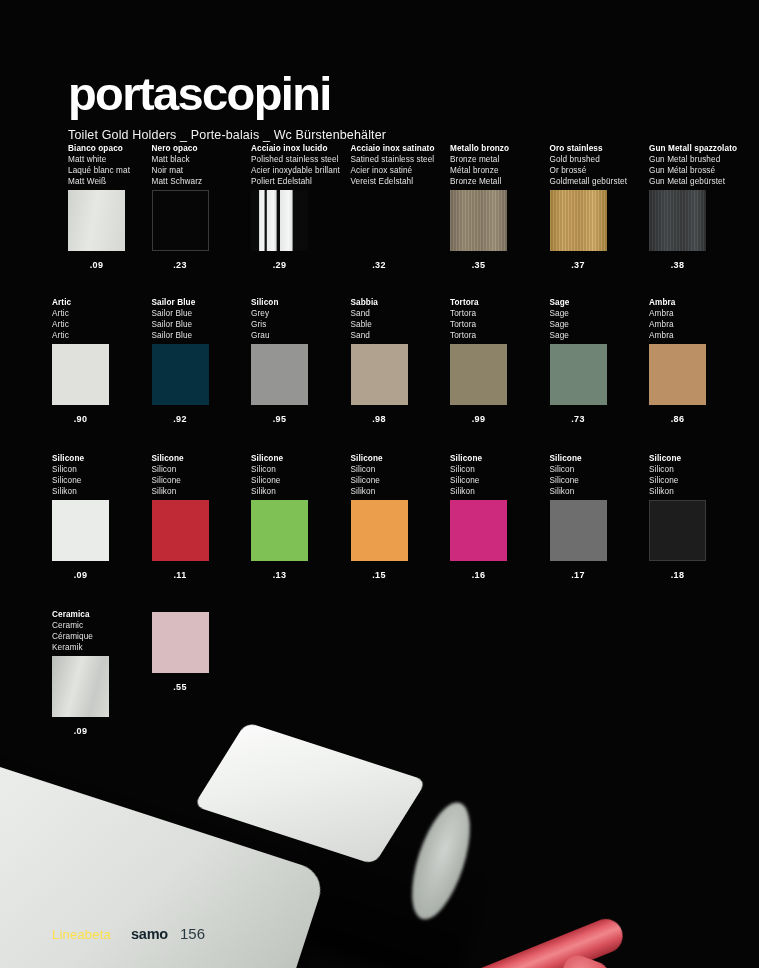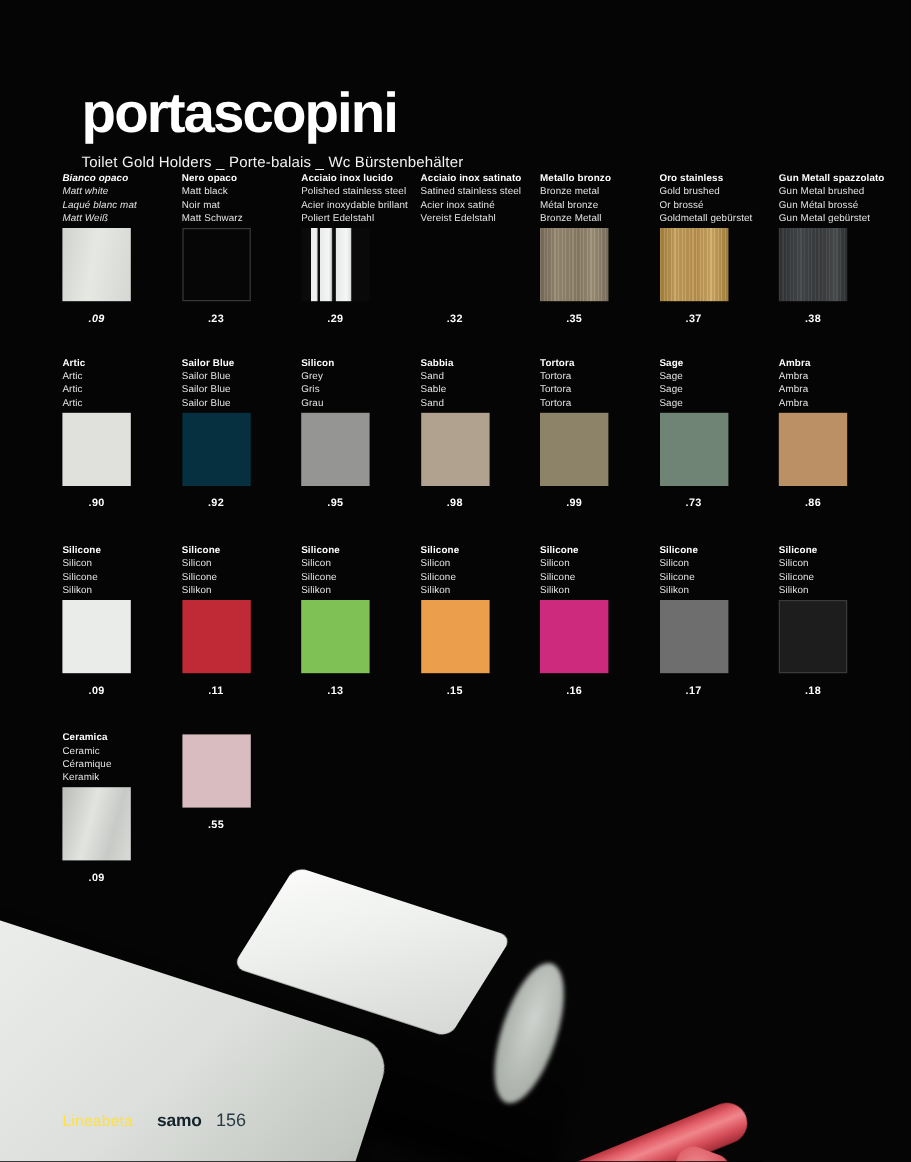--- a/index.html
+++ b/index.html
@@ -178,21 +178,21 @@
 
 <div class="page">
 
   <div class="header">
     <div class="title">portascopini</div>
     <div class="subtitle">Toilet Gold Holders _ Porte-balais _ Wc Bürstenbehälter</div>
   </div>
 
   <div class="grid" id="grid">
       <div class="row" style="top: 143px;">
-        <div class="cell" style="left: 0px; font-style: italic;">
+        <div class="cell" style="left: 16px;">
           <div class="names">
             <div class="name-it">Bianco opaco</div>
             <div class="name-tr">Matt white</div>
             <div class="name-tr">Laqué blanc mat</div>
             <div class="name-tr">Matt Weiß</div>
           </div>
           <div class="swatch sw-matt-white" style="--c: #e0e2de;"></div>
           <div class="code">.09</div>
         </div>
         <div class="cell" style="left: 99.5px;">

